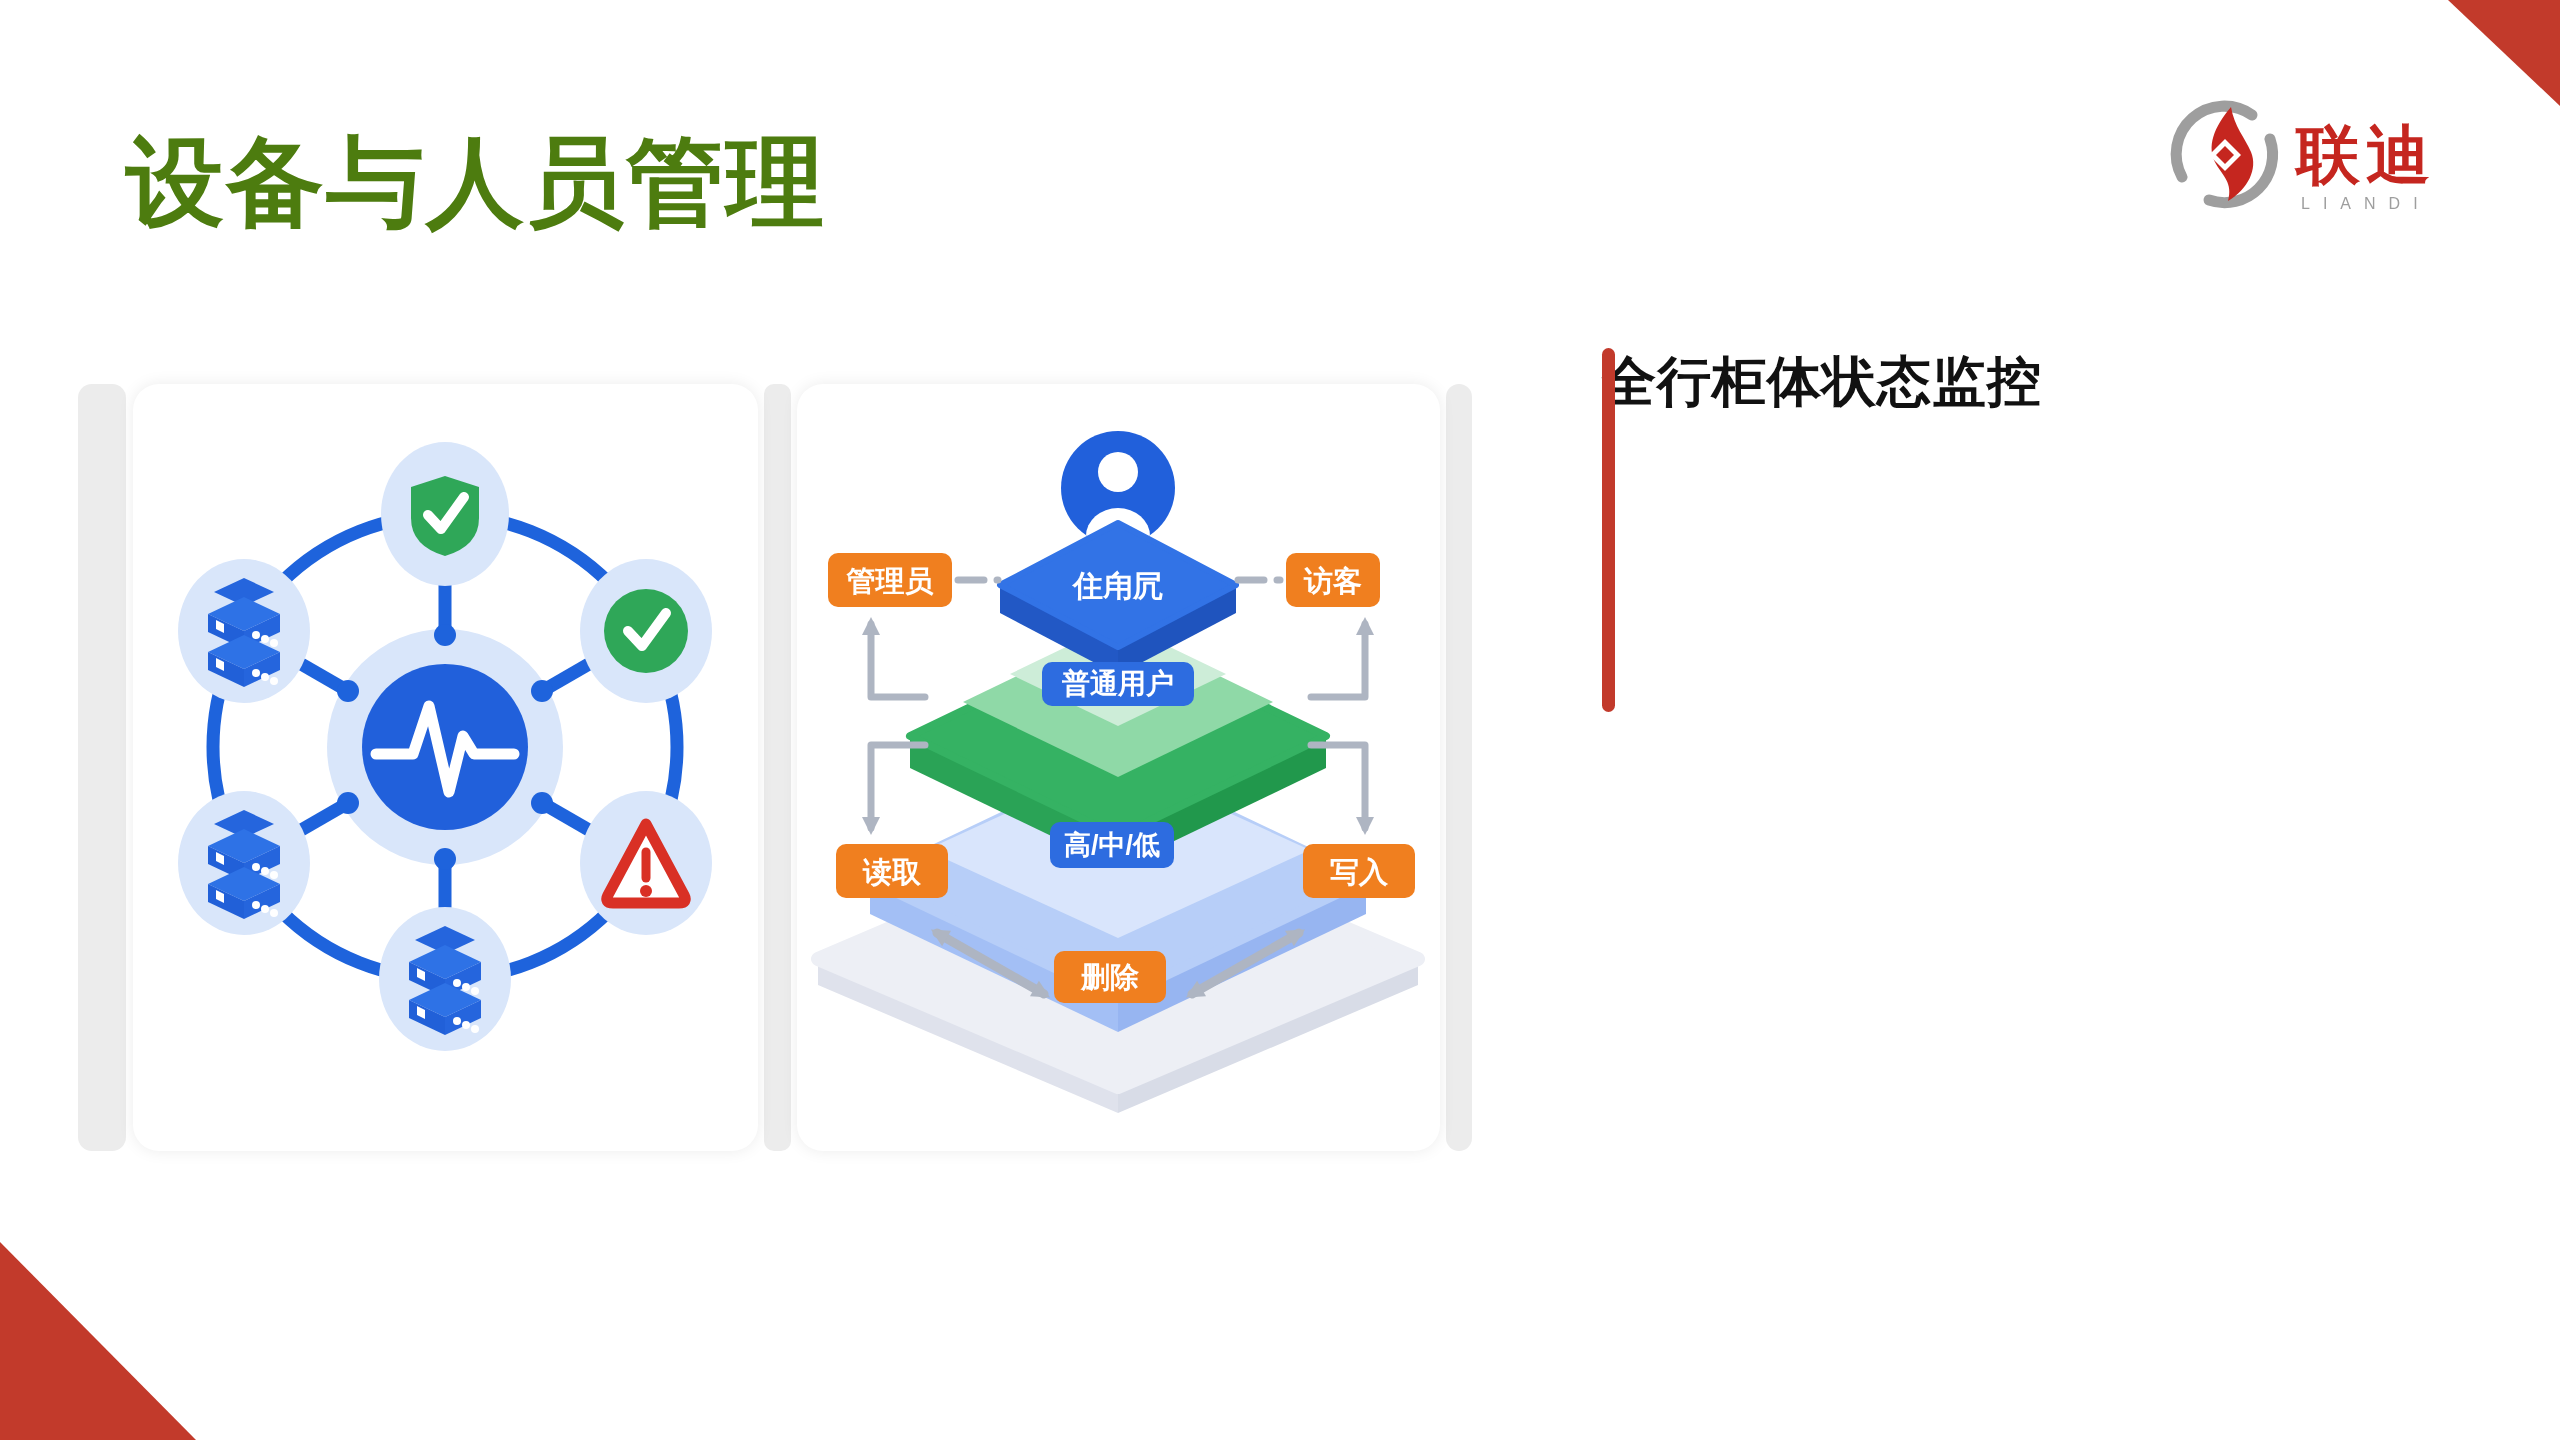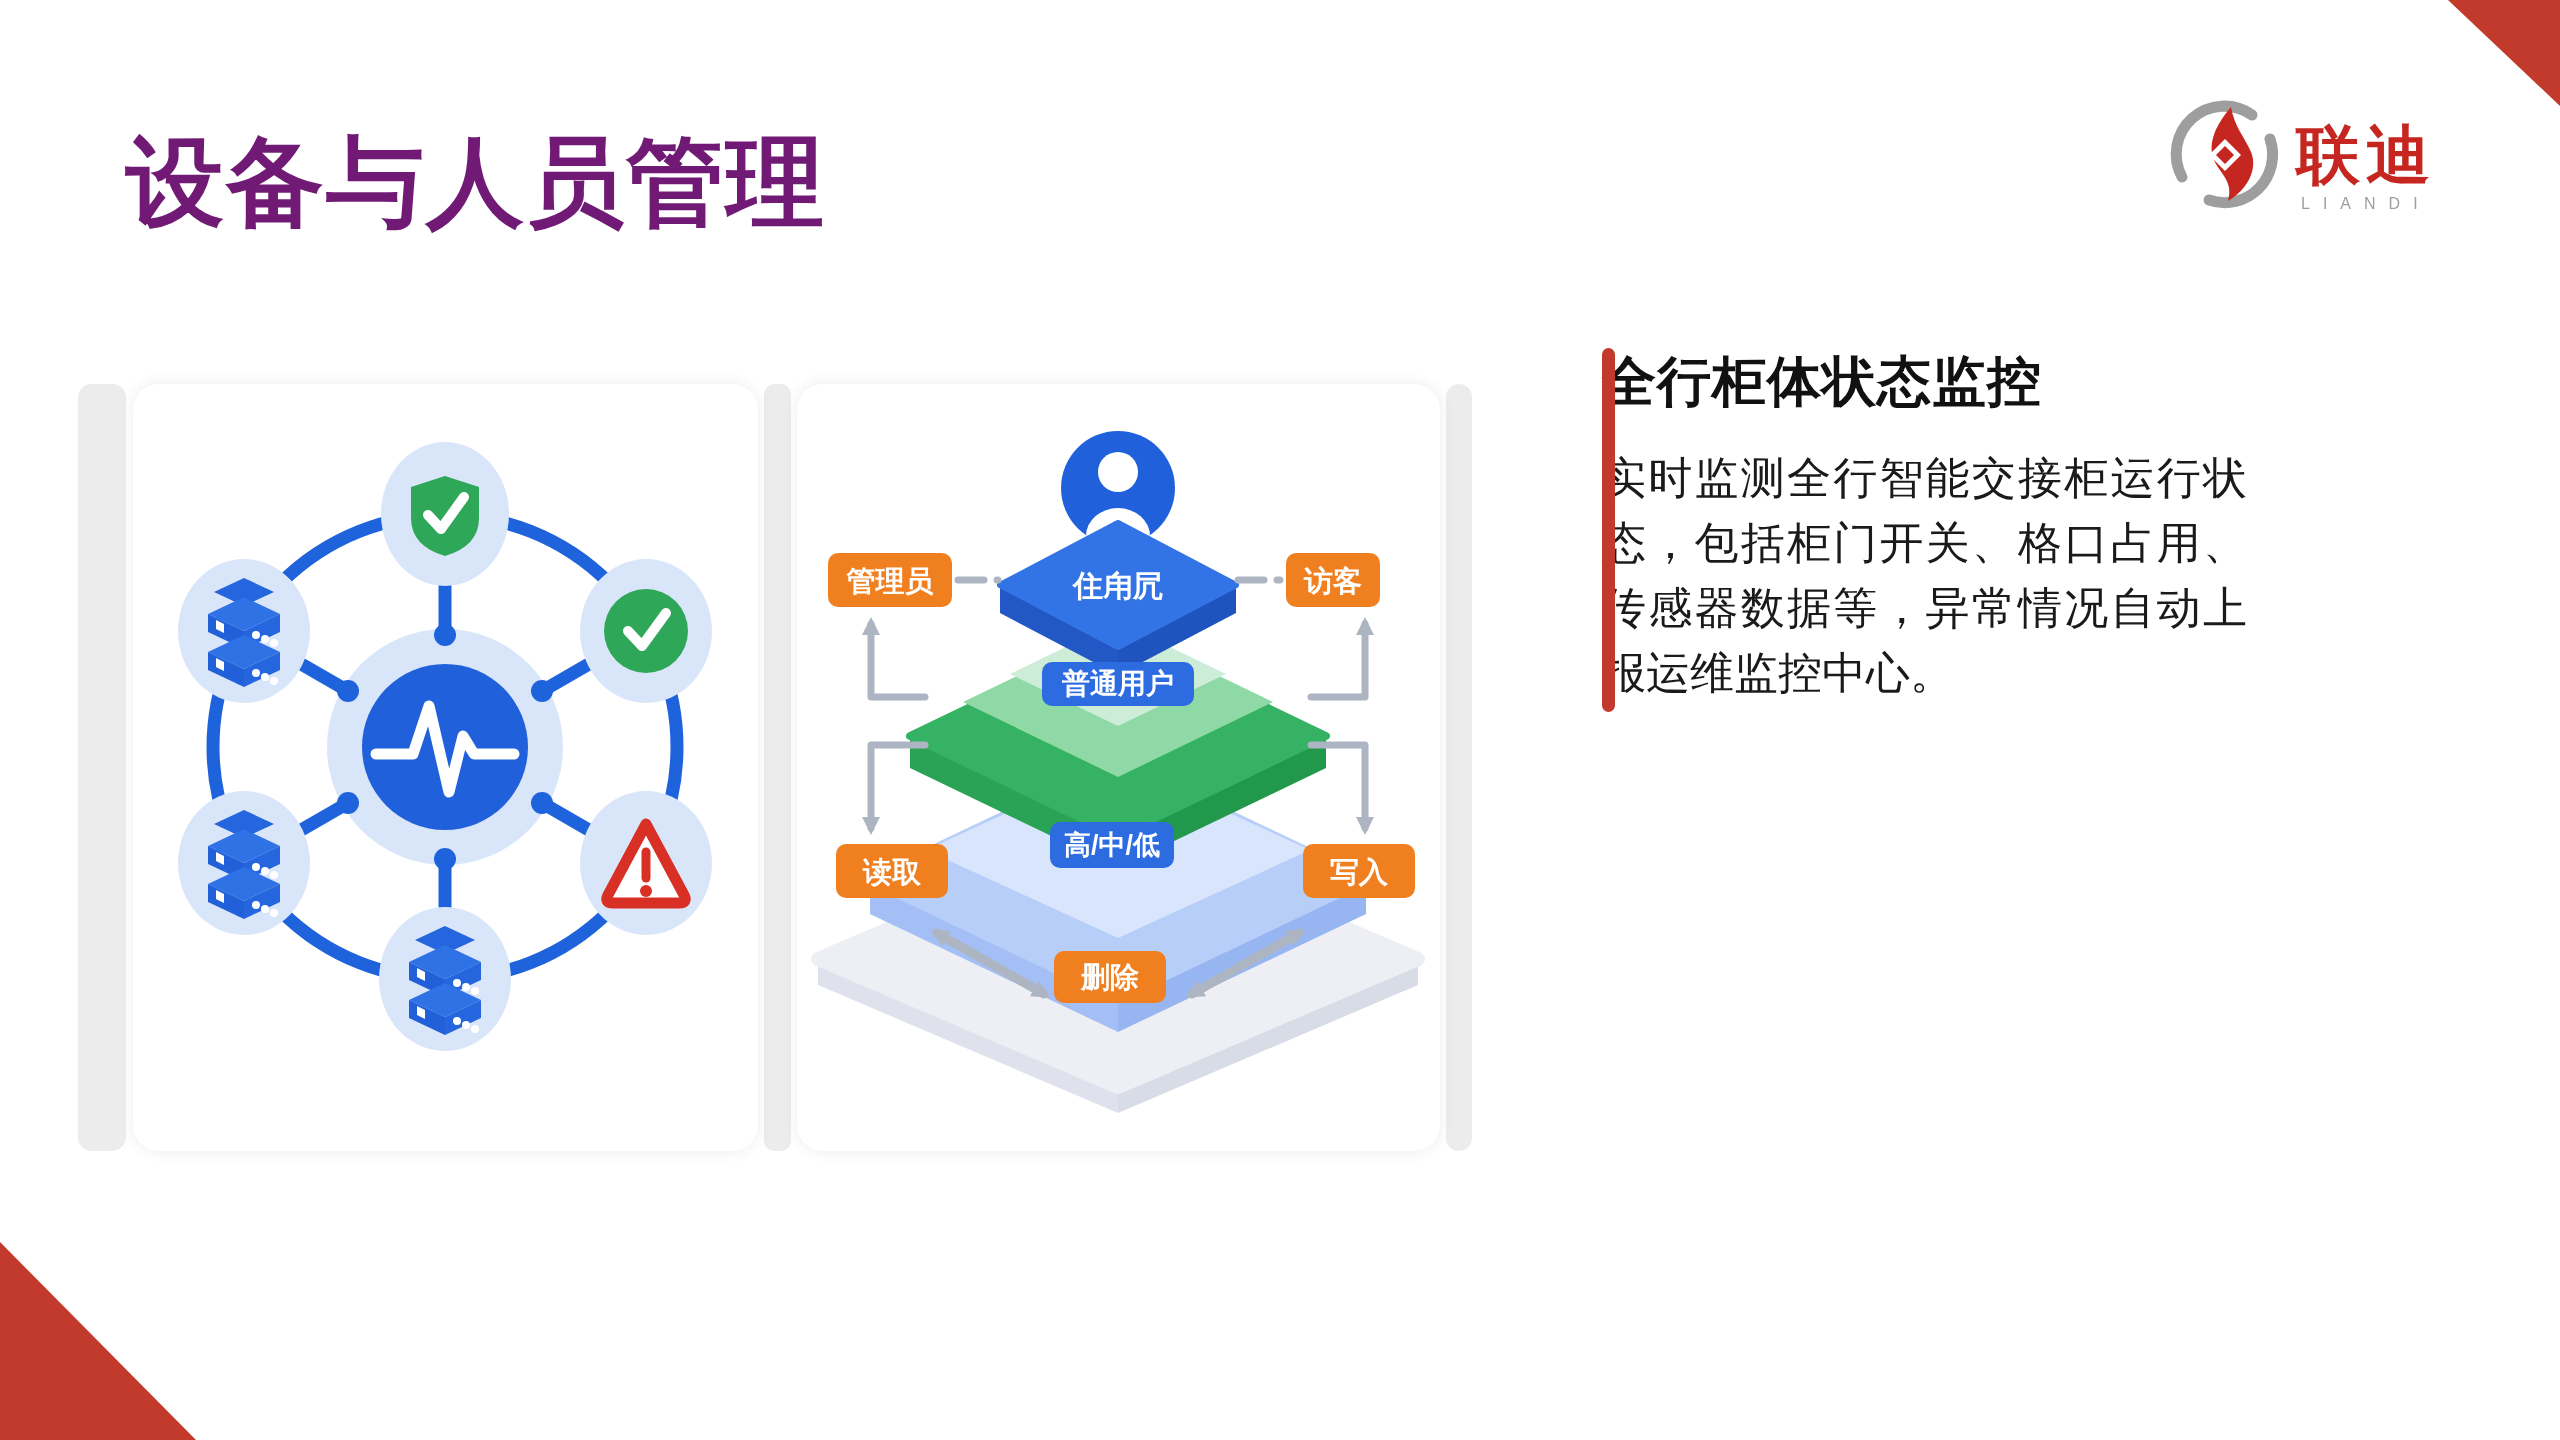--- a/index.html
+++ b/index.html
@@ -6,21 +6,21 @@
   .slide{position:relative;width:2560px;height:1440px;background:#ffffff;overflow:hidden;
          font-family:"Liberation Sans","DejaVu Sans",sans-serif;}
 
   
   .corner{position:absolute;background:#C23A2B;}
   .corner.tr{right:0;top:0;width:112px;height:106px;clip-path:polygon(100% 0,0 0,100% 100%);}
   .corner.bl{left:0;bottom:0;width:196px;height:198px;clip-path:polygon(0 0,100% 100%,0 100%);}
 
   
   .page-title{position:absolute;left:126px;top:118px;font-size:98px;font-weight:600;
-              color:#701a75;letter-spacing:2px;}
+              color:#4d7c0f;letter-spacing:2px;}
 
   
   .logo{position:absolute;left:2168px;top:95px;width:312px;height:124px;}
   .logo svg{display:block;}
 
   
   .gallery{position:absolute;left:0;top:384px;height:767px;width:2560px;}
   .edge-strip{position:absolute;top:0;height:767px;background:#ECECEC;border-radius:14px;}
   .edge-strip.l{left:78px;width:48px;}
   .edge-strip.r{left:1446px;width:26px;}
@@ -226,18 +226,17 @@
           <text x="315" y="470" text-anchor="middle" font-size="27" fill="#ffffff">高/中/低</text>
         </g>
       </svg>
     </div>
   </div>
 
   <div class="section s1">
     <div class="bar"></div>
     <div class="content">
       <h2>全行柜体状态监控</h2>
-      <p>实时监测全行智能交接柜运行状态，包括柜门开关、格口占用、传感器数据等，异常情况自动上报运维监控中心。</p>
     </div>
   </div>
 
 
 </div>
 
 </body></html>

